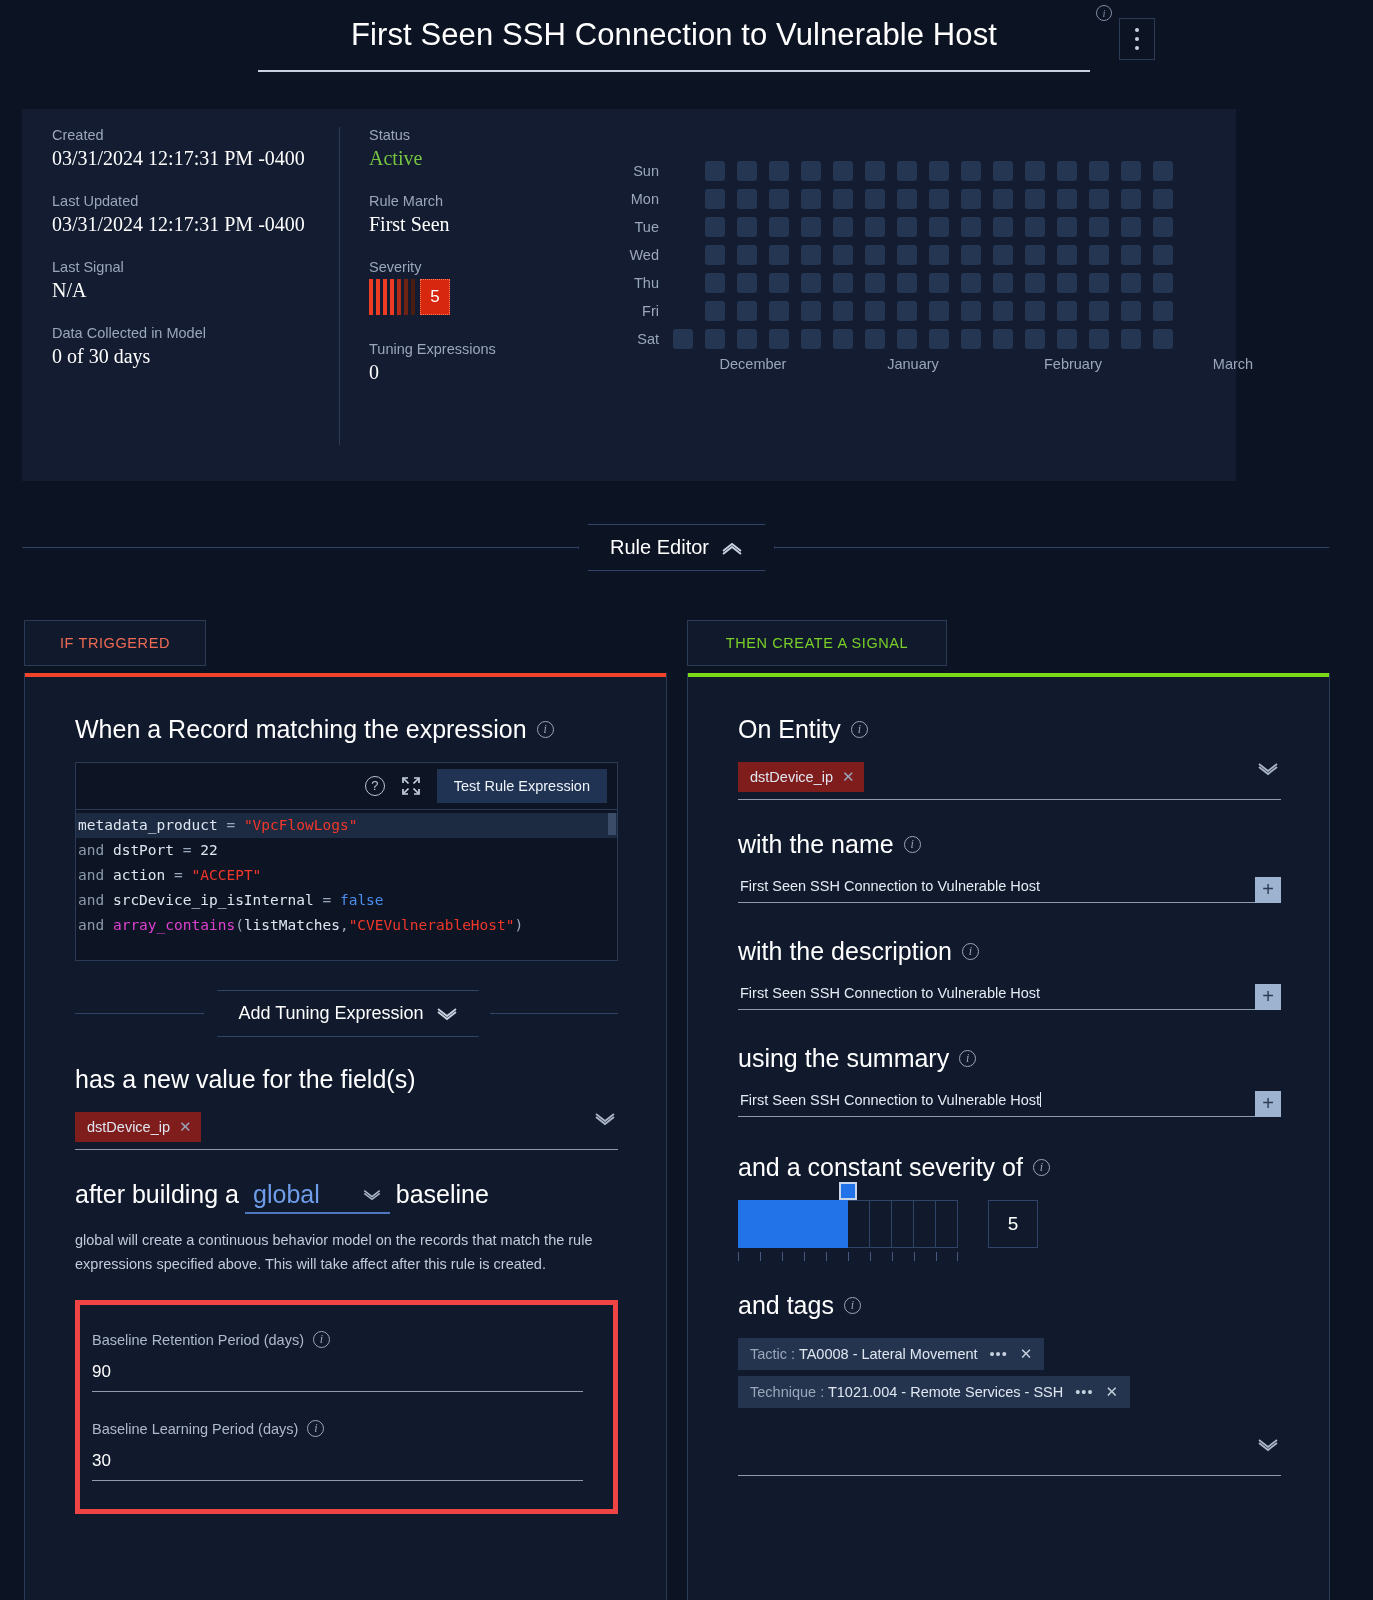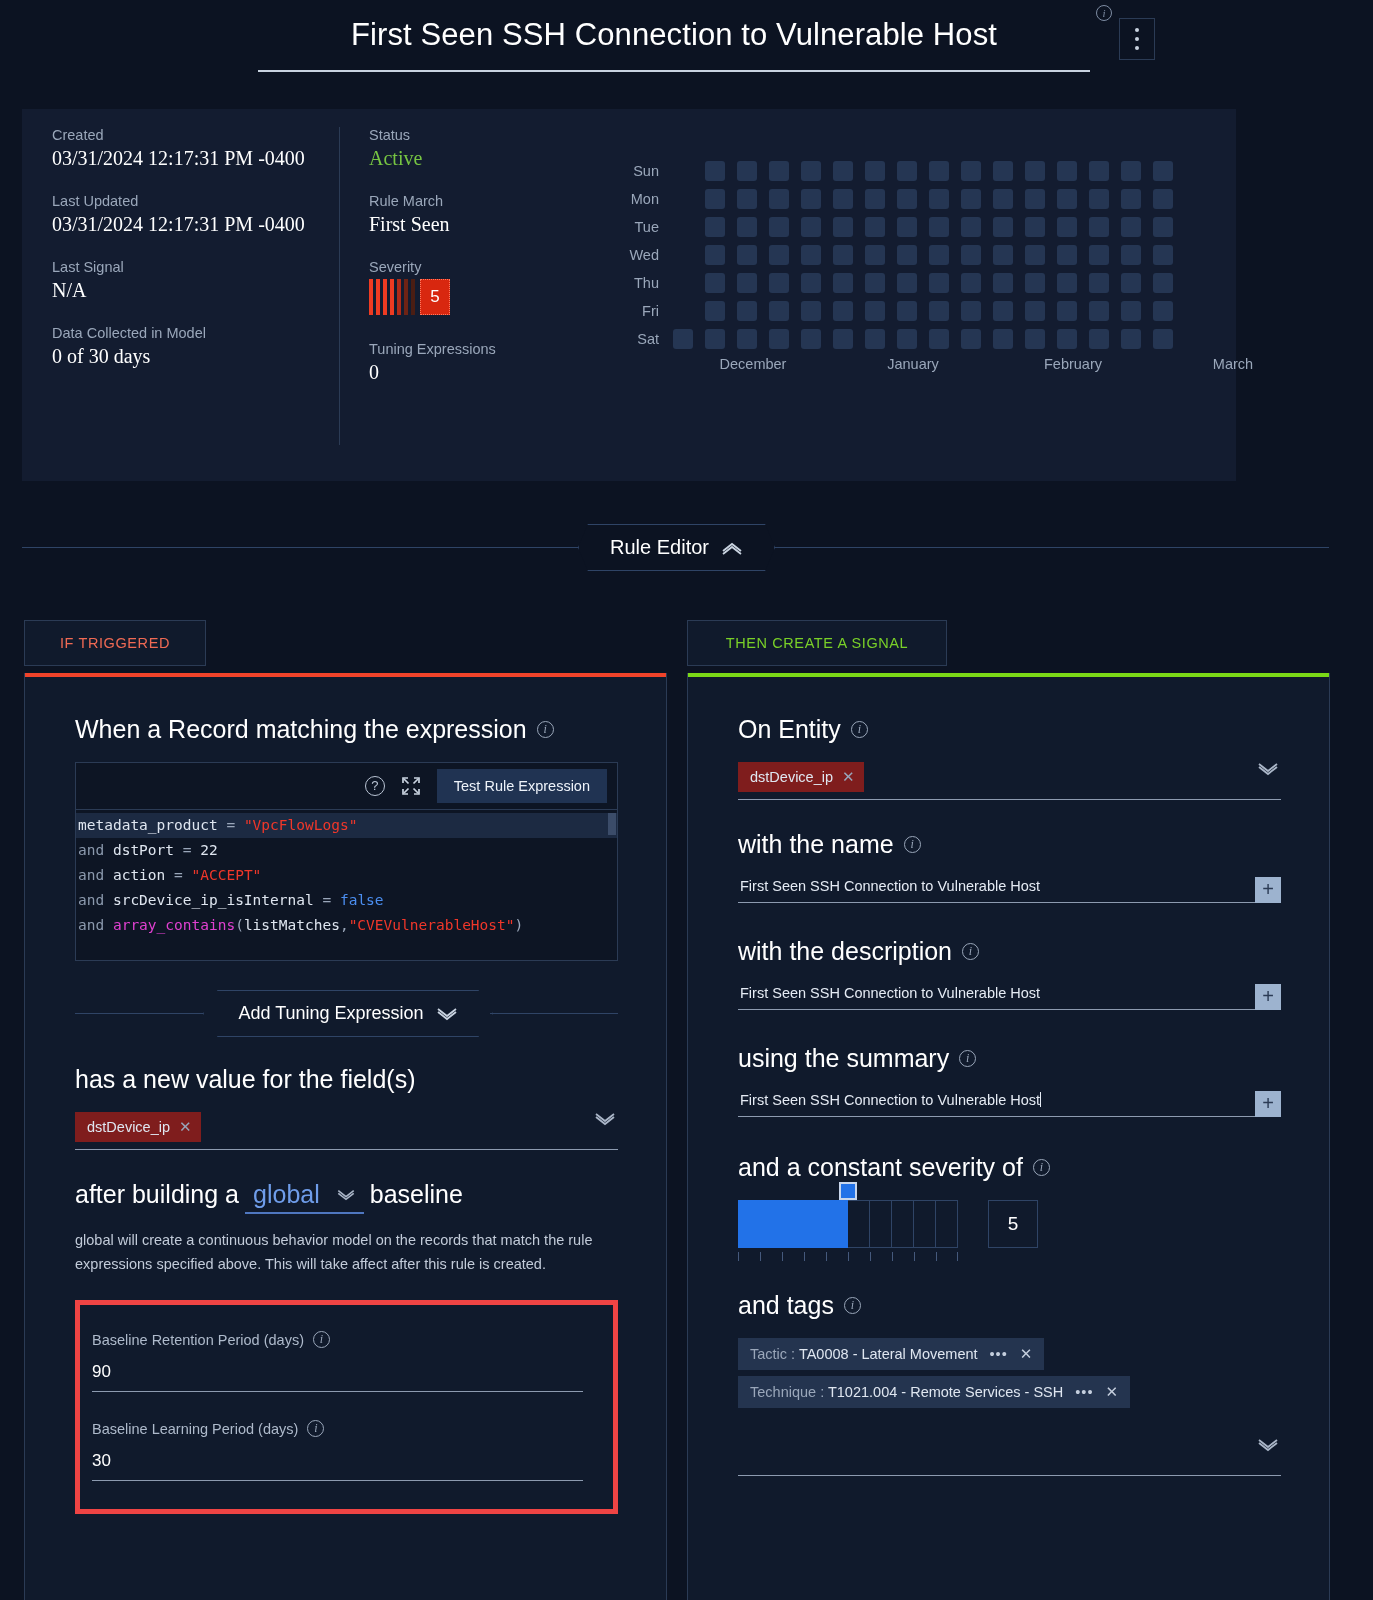--- a/index.html
+++ b/index.html
@@ -182,21 +182,21 @@
   }
   .chip .x { color: #98a6bb; font-size: 15px; cursor: pointer; }
   .chip-chev { position: absolute; right: 2px; top: 0px; cursor: pointer; }
 
   
   .base-line { display: flex; align-items: baseline; gap: 0; margin-top: 30px; flex-wrap: wrap; }
   .base-line .t { font-size: 25px; color: #fff; }
   .base-sel {
     color: #6f9dea; font-size: 25px; border-bottom: 2px solid #4f77c0;
     padding: 0 8px 3px 8px; margin: 0 6px; cursor: pointer;
-    display: inline-flex; align-items: center; gap: 16px;
+    display: inline-flex; align-items: center; gap: 42px;
   }
   .base-desc { font-size: 14.5px; color: #c2cbd9; line-height: 24px; margin-top: 14px; }
 
   .base-box { border: 5px solid #ef4444; margin-top: 24px; padding: 26px 30px 28px 12px; }
   .base-fld { margin-bottom: 28px; }
   .base-fld:last-child { margin-bottom: 0; }
   .base-fld .lab {
     font-size: 14.5px; color: #aebacb; display: flex; align-items: center; gap: 9px; margin-bottom: 14px;
   }
   .base-fld .inp {

